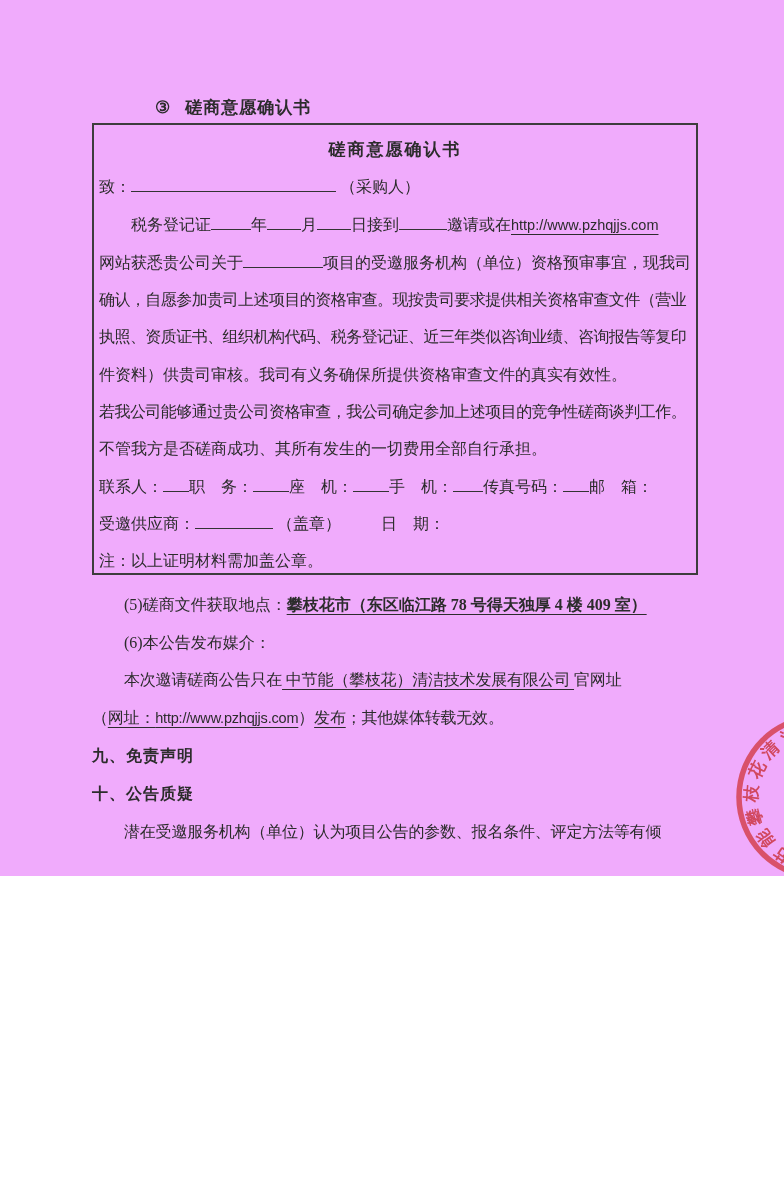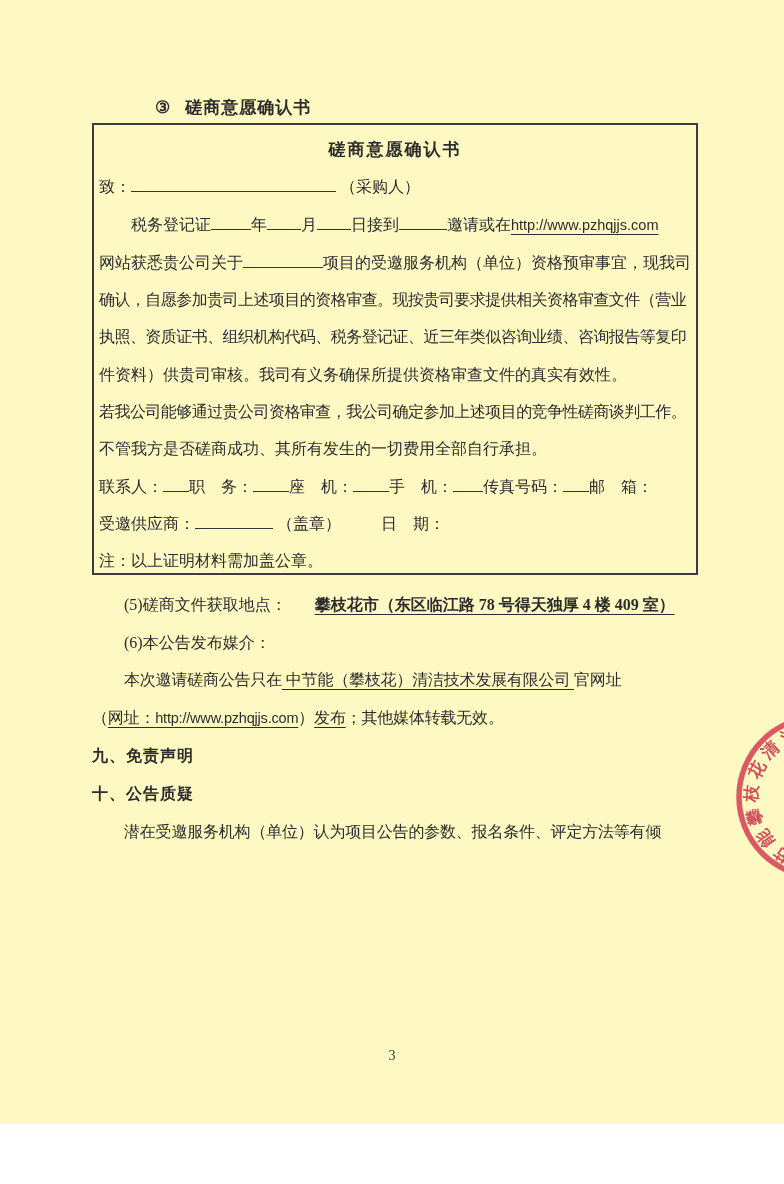--- a/index.html
+++ b/index.html
@@ -1,19 +1,19 @@
 <!DOCTYPE html>
 <html><head>
 <meta charset="utf-8">
 <style>
   html,body{margin:0;padding:0;}
   .page{
     position:relative;
-    width:784px;height:1124px;
-    background:#fef9c3;
+    width:784px;height:876px;
+    background:#f0abfc;
     overflow:hidden;
     font-family:"Liberation Serif","DejaVu Serif",serif;
     color:#2c2c2c;
     font-size:16px;
   }
   .heading{
     position:absolute;left:155px;top:96px;
     font-weight:bold;font-size:17px;letter-spacing:1px;
   }
   .heading .num{margin-right:14px;}
@@ -31,21 +31,21 @@
   .blank{
     display:inline-block;
     border-bottom:1px solid #333;
     height:15px;
     vertical-align:baseline;
   }
   .w205{width:205px}.w40{width:40px}.w34{width:34px}.w48{width:48px}
   .w80{width:80px}.w26{width:26px}.w30{width:30px}.w36{width:36px}
   .w78{width:78px}
   .u{text-decoration:underline;text-underline-offset:4px;}
-  .b{font-weight:bold;margin-left:28px;}
+  .b{font-weight:bold;}
   .mono{font-family:Liberation Sans, sans-serif;font-size:14.5px;}
   .below{
     position:absolute;left:92px;top:586px;width:607px;
     line-height:37.6px;
   }
   .below .row{white-space:nowrap;}
   .para{text-align:justify;letter-spacing:-0.2px;}
   .ti{text-indent:32px;}
   .sec-heading{font-weight:bold;letter-spacing:1px;}
   .gap{display:inline-block;width:40px;}

